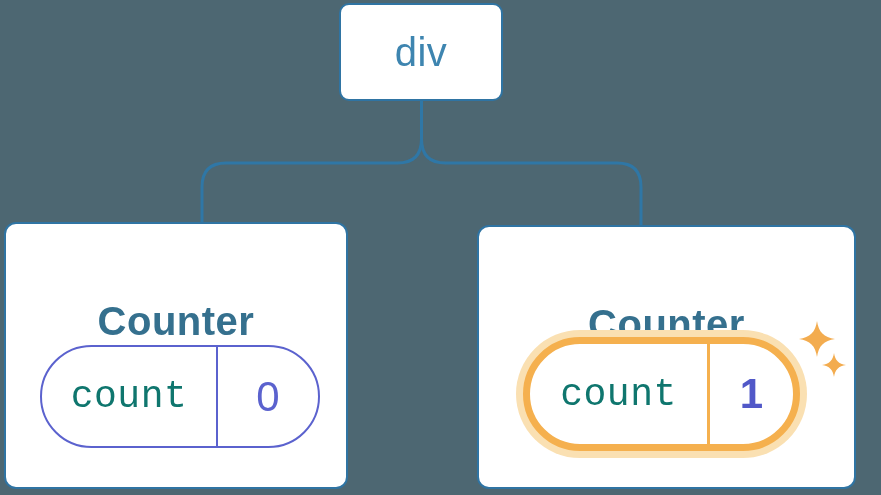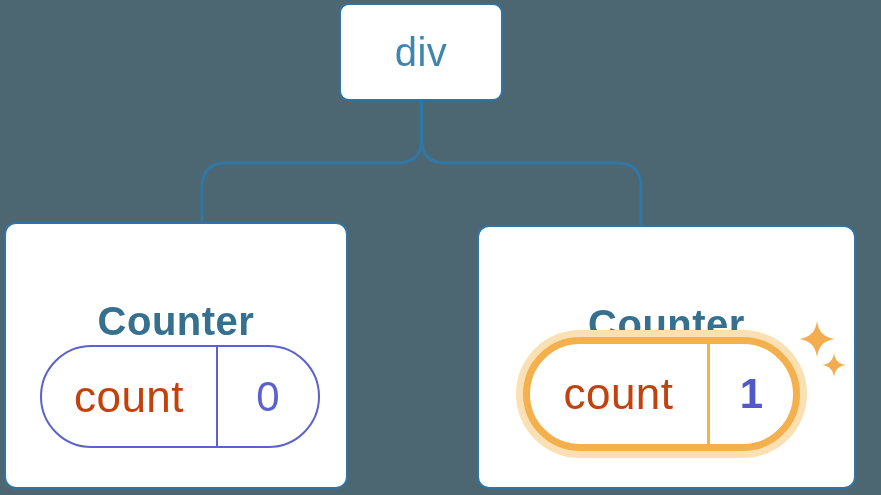--- a/index.html
+++ b/index.html
@@ -86,23 +86,24 @@
   }
   .pill-section {
     display: flex;
     align-items: center;
     justify-content: center;
   }
   .pill-plain .section-name      { width: 174px; border-right: 2px solid #5B62CE; }
   .pill-highlight .section-name  { width: 177px; border-right: 3px solid #F5B04E; }
   .section-value { flex: 1; }
   .state-name {
-    color: #c2410c;
-    font-size: 44px;
+    color: #0f766e;
+    font-size: 38px;
     letter-spacing: 0.5px;
+    font-family: Liberation Mono, monospace;
   }
   .state-value {
     color: #5B62CE;
     font-size: 42px;
   }
   .value-bold { font-weight: 700; color: #5158C8; }
   .sparkles {
     position: absolute;
     left: 795px; top: 316px;
     width: 60px; height: 70px;

